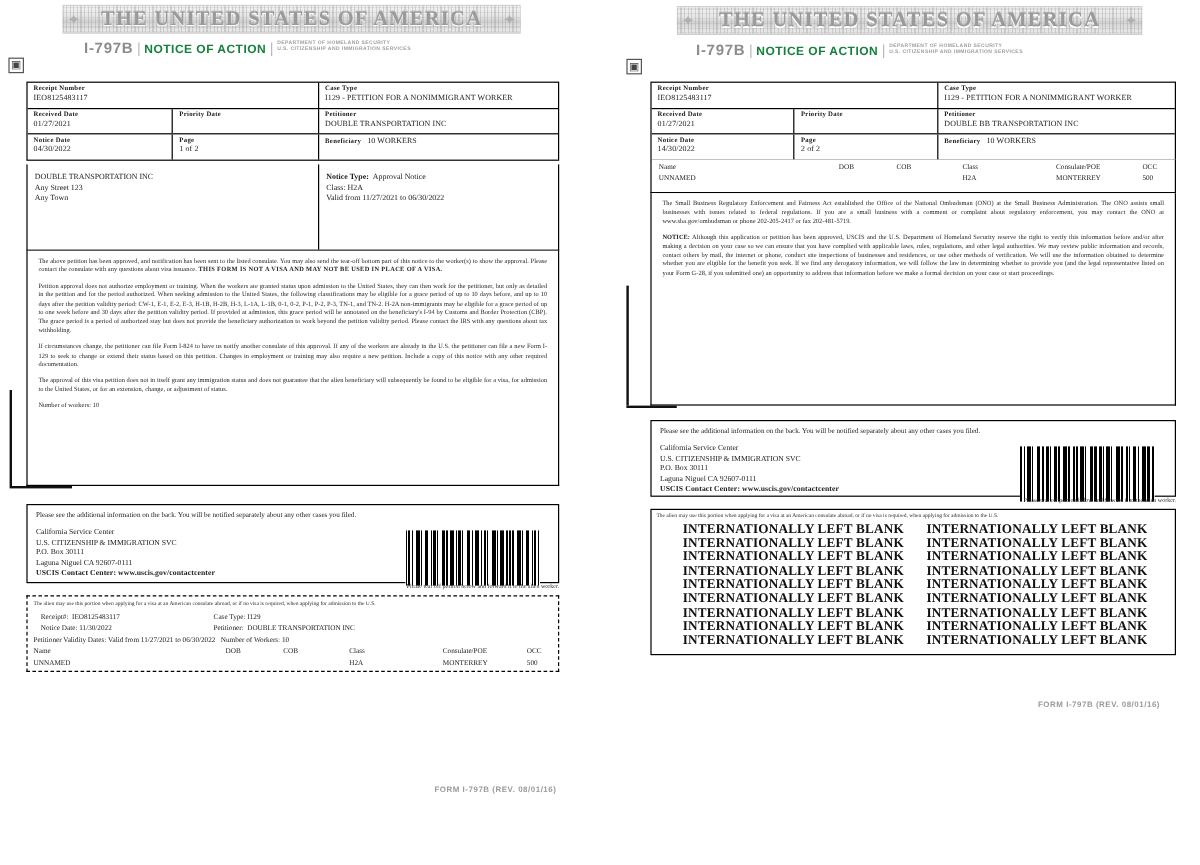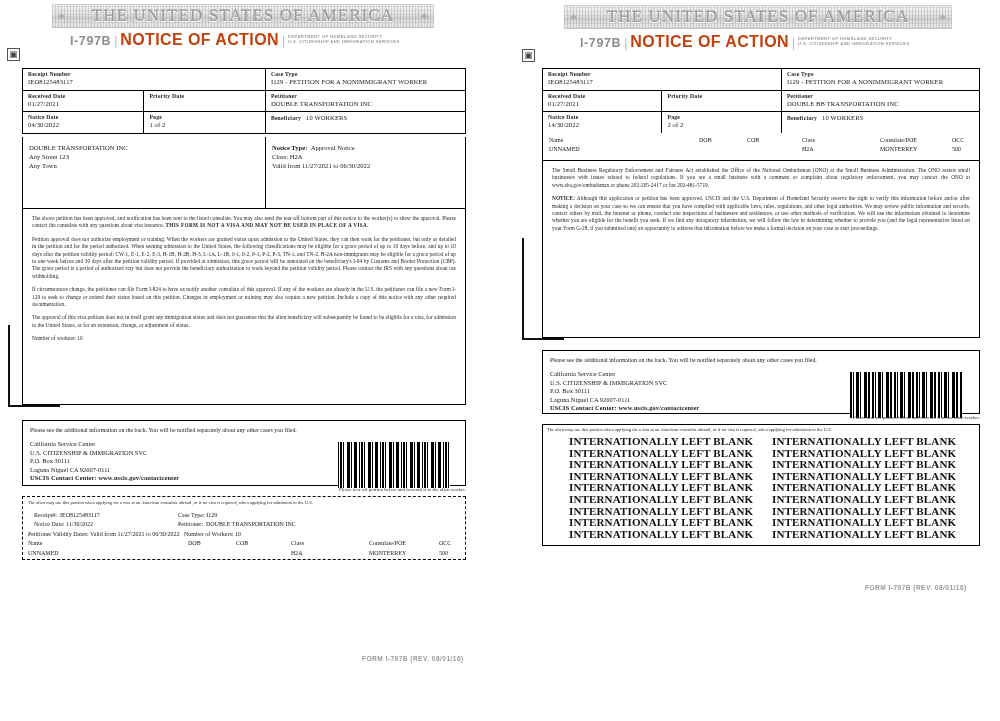--- a/index.html
+++ b/index.html
@@ -53,21 +53,21 @@
     left: 0; right: 0; top: 0; bottom: 0;
     background-image:
       repeating-linear-gradient(90deg, rgba(140,140,140,.30) 0 1px, rgba(255,255,255,0) 1px 3px),
       repeating-linear-gradient(0deg, rgba(160,160,160,.20) 0 1px, rgba(255,255,255,0) 1px 4px);
   }
   .banner-text {
     position: absolute;
     left: 0; right: 0; top: 1px;
     text-align: center;
     font-family: "Liberation Serif", serif;
-    font-weight: normal;
+    font-weight: bold;
     font-size: 17px;
     letter-spacing: 1.1px;
     color: #9a9a9a;
     text-shadow: 0 1px 0 #ffffff, 0 -1px 0 #b5b5b5;
     white-space: nowrap;
   }
   .banner-starL, .banner-starR {
     position: absolute; top: 4px;
     font-size: 13px; color: #b0b0b0;
   }
@@ -75,21 +75,21 @@
   .subhead {
     position: absolute;
     white-space: nowrap;
     font-family: "Liberation Sans", sans-serif;
   }
   .subhead .form-no {
     font-weight: bold; font-size: 12.5px; color: #8d8d8d; letter-spacing: .6px;
   }
   .subhead .bar { color: #b9b9b9; font-size: 12px; padding: 0 3px; }
   .subhead .noa {
-    font-weight: bold; font-size: 16px; color: #c2410c; letter-spacing: .4px;
+    font-weight: bold; font-size: 10px; color: #15803d; letter-spacing: .4px;
   }
   .subhead .dept {
     display: inline-block;
     font-size: 4.2px; line-height: 5.2px;
     color: #9d9d9d; letter-spacing: .35px;
     vertical-align: 2px;
     text-align: left;
     font-weight: bold;
   }
 

